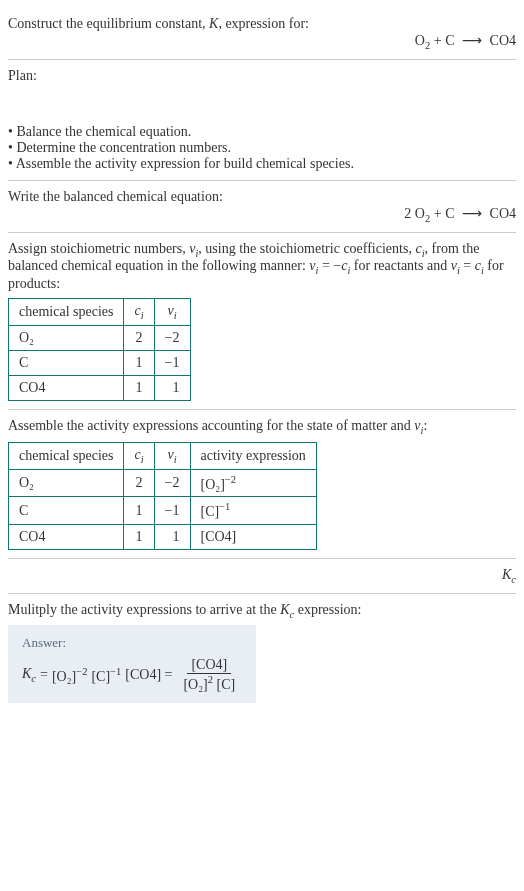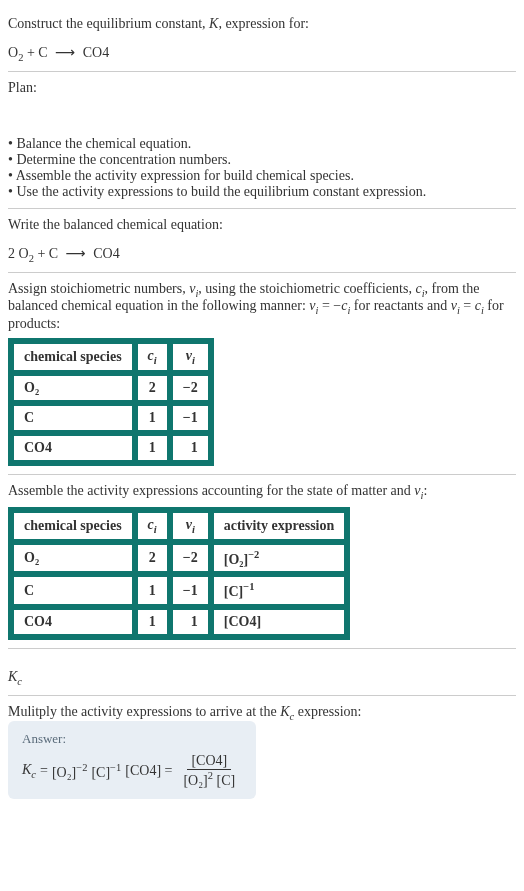--- a/index.html
+++ b/index.html
@@ -34,35 +34,36 @@
       vertical-align: super;
     }
     .arrow {
       padding: 0 4px;
     }
     table {
       border-collapse: collapse;
       margin-top: 6px;
     }
     td, th {
-      border: 6px solid #0f766e;
+      border: 1px solid #0f766e;
       padding: 4px 10px;
       text-align: left;
-      font-weight: bold;
+      font-weight: normal;
     }
     td.center {
       text-align: center;
     }
     td.right {
       text-align: right;
     }
     .answer-box {
       background: #e8eef4;
-      border-radius: 6px;
+      border-radius: 0;
       padding: 10px 14px;
+      margin-top: 6px;
       display: inline-block;
     }
     .answer-label {
       color: #5a6b7a;
       font-size: 13px;
       margin-bottom: 6px;
     }
     .formula {
       display: inline-flex;
       align-items: center;
@@ -76,21 +77,22 @@
       margin: 0 3px;
     }
     .frac .num {
       border-bottom: 1px solid #333;
       padding: 0 4px;
     }
     .frac .den {
       padding: 0 4px;
     }
     .eq-line {
-      margin-top: 12px;
+      margin-top: 0;
+      text-align: right;
     }
     ul {
       list-style: none;
       padding-left: 0;
       margin-top: 40px;
     }
     ul li::before {
       content: "• ";
     }
   </style>
@@ -105,21 +107,20 @@
     <span>O</span><span class="sub">2</span><span> + C </span><span class="arrow">⟶</span><span> CO4</span>
   </div>
 </div>
 
 <div class="section">
   <div>Plan:</div>
   <ul>
     <li>Balance the chemical equation.</li>
     <li>Determine the concentration numbers.</li>
     <li>Assemble the activity expression for build chemical species.</li>
-    <li>Use the activity expressions to build the equilibrium constant expression.</li>
   </ul>
 </div>
 
 <div class="section">
   <div>Write the balanced chemical equation:</div>
   <div class="eq-line">
     <span>2 O</span><span class="sub">2</span><span> + C </span><span class="arrow">⟶</span><span> CO4</span>
   </div>
 </div>
 

